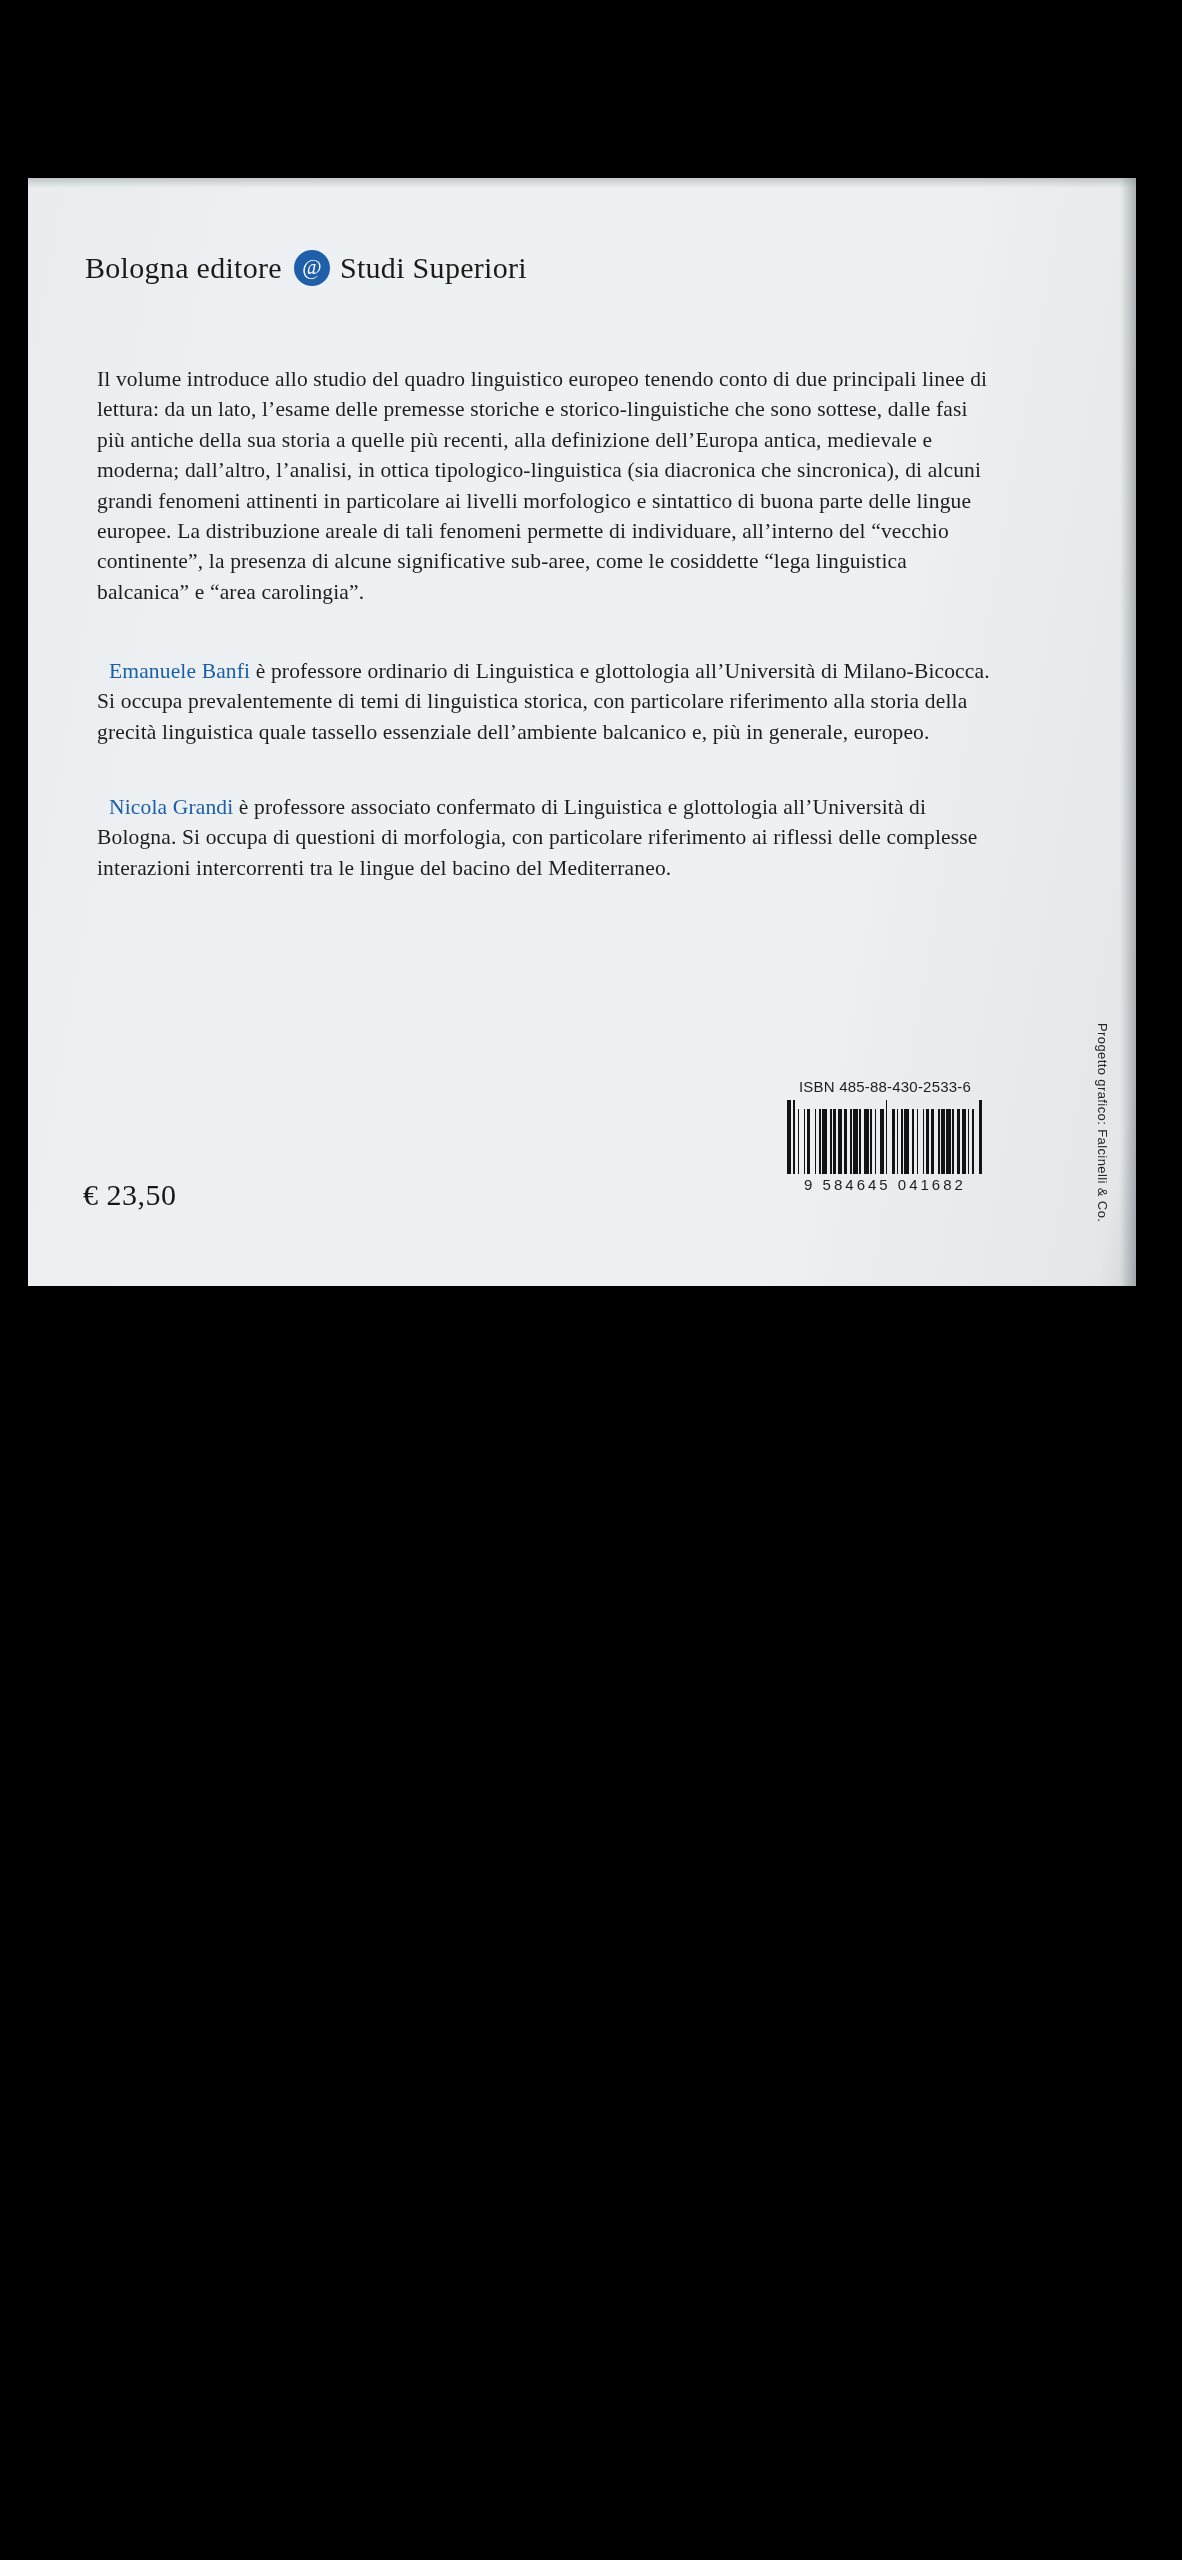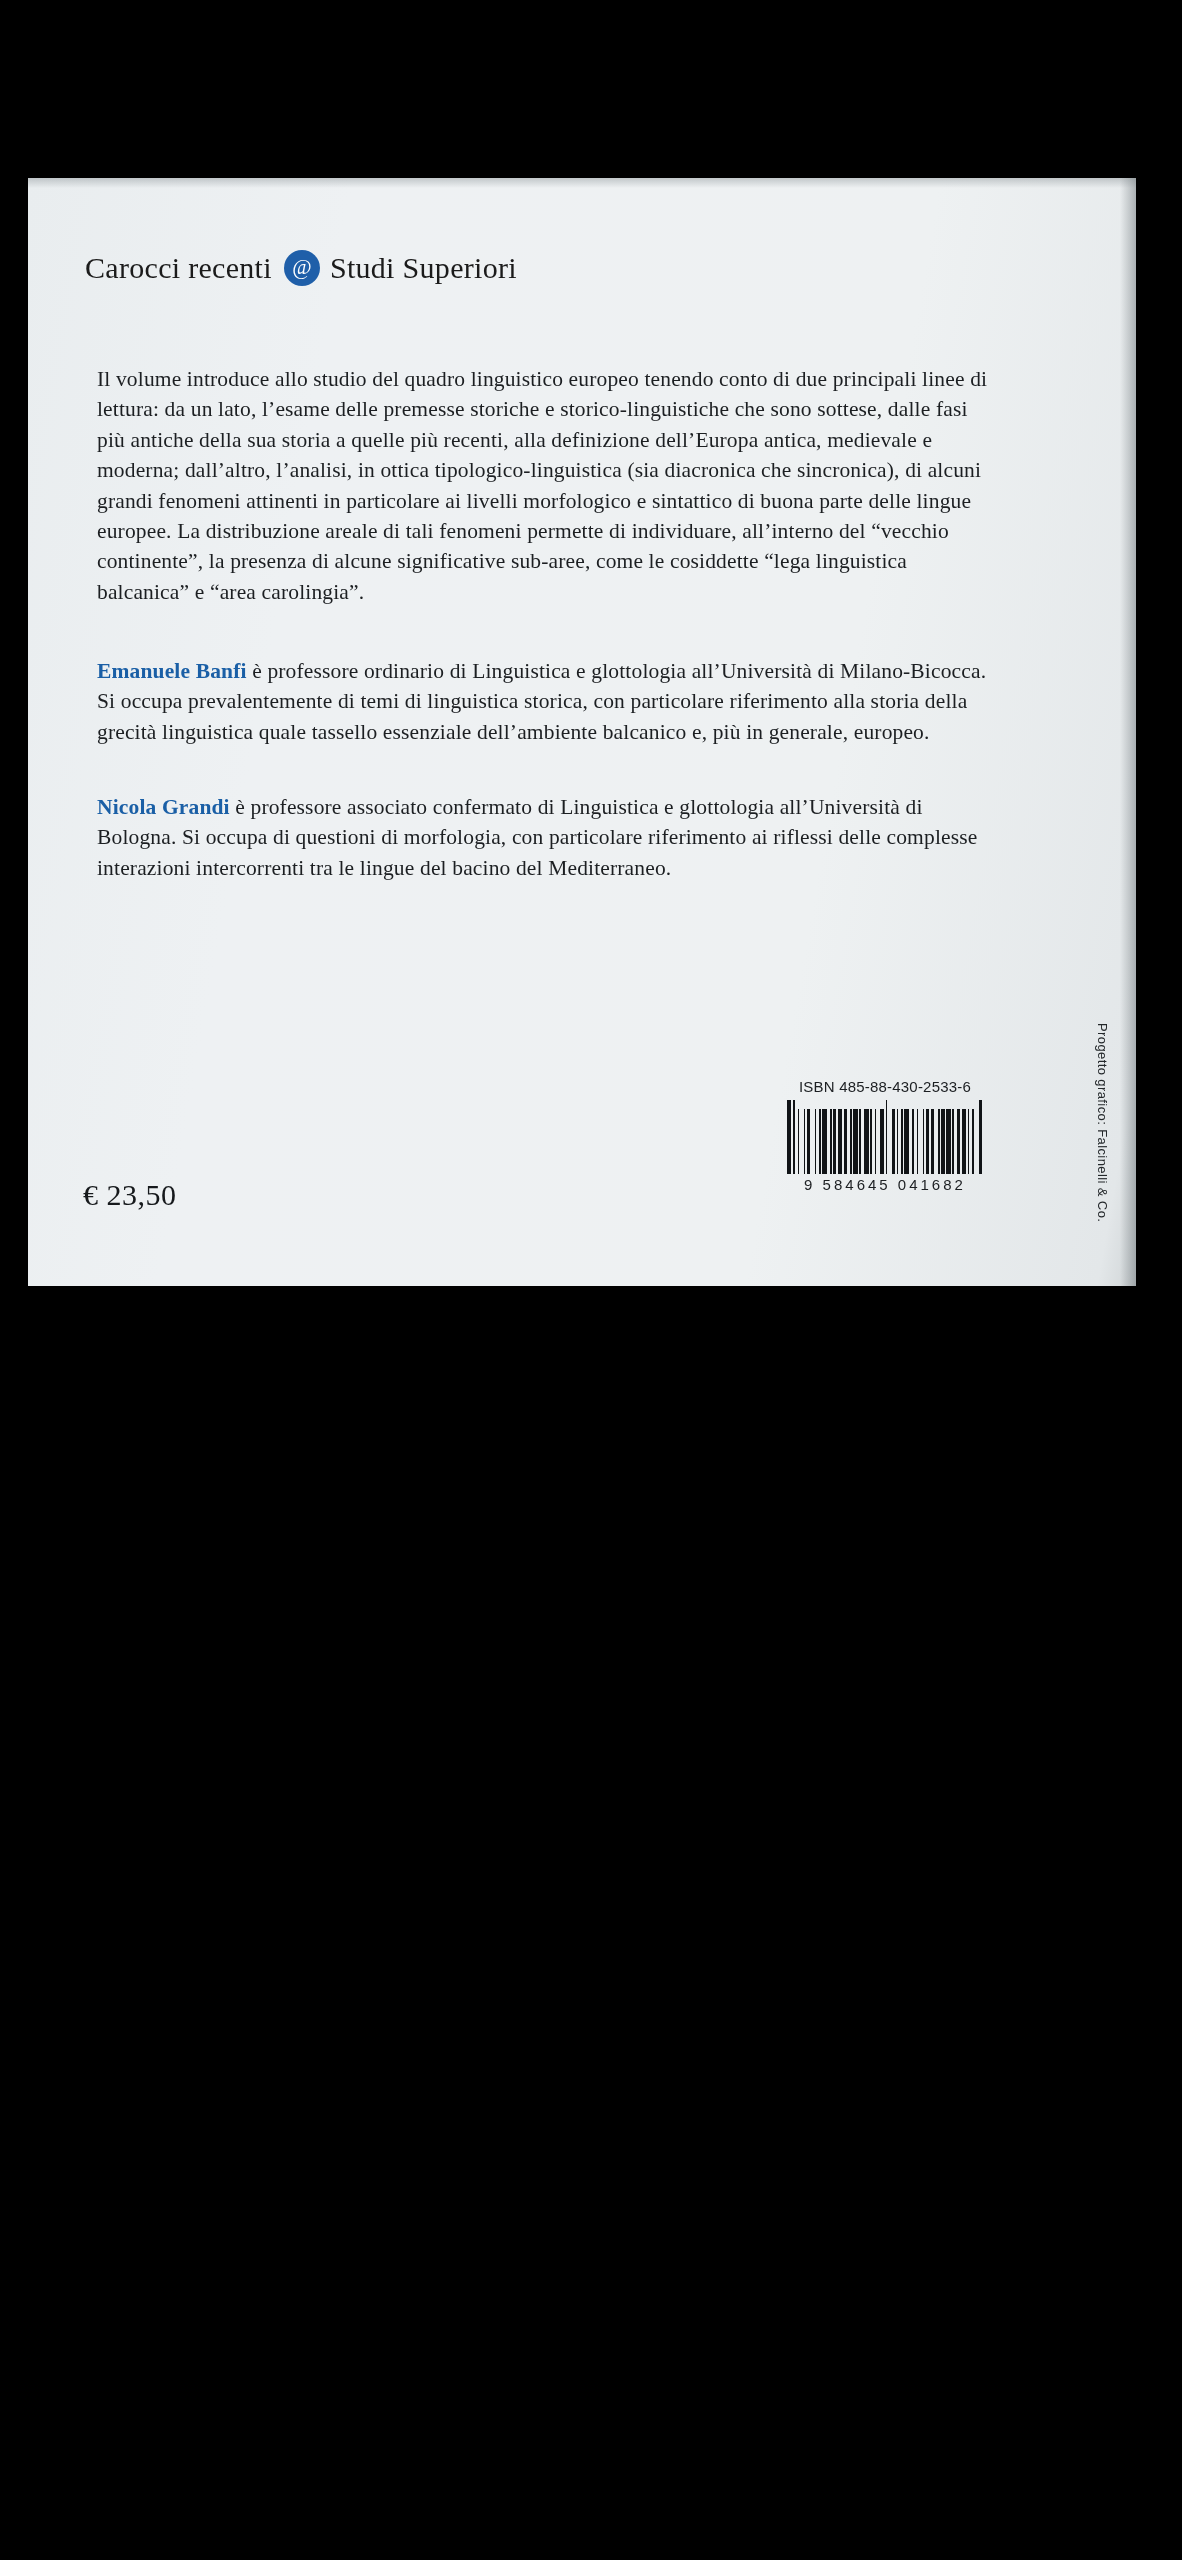--- a/index.html
+++ b/index.html
@@ -91,21 +91,22 @@
     line-height: 30.4px;
     color: #1c1f22;
     letter-spacing: 0.15px;
   }
   #blurb-main { top: 186px; }
   #author-banfi { top: 478px; }
   #author-grandi { top: 614px; }
 
   .author-name {
     color: #1a5fa6;
-    font-weight: bold;
+    font-weight: normal;
+    margin-left: 12px;
   }
 
   
   #barcode-area {
     position: absolute;
     left: 742px;
     top: 900px;
     width: 230px;
     text-align: center;
   }
@@ -160,21 +161,21 @@
 </style>
 </head>
 <body>
 
 <div id="book-cover">
   <div id="cover-inner"></div>
   <div id="cover-topedge"></div>
   <div id="cover-rightedge"></div>
 
   <div id="publisher-line">
-    <span class="pub-name">Carocci recenti</span>
+    <span class="pub-name">Bologna editore</span>
     <span class="pub-logo">@</span>
     <span class="pub-series">Studi Superiori</span>
   </div>
 
   <div class="text-block" id="blurb-main">Il volume introduce allo studio del quadro linguistico europeo tenendo conto di due principali linee di lettura: da un lato, l’esame delle premesse storiche e storico-linguistiche che sono sottese, dalle fasi più antiche della sua storia a quelle più recenti, alla definizione dell’Europa antica, medievale e moderna; dall’altro, l’analisi, in ottica tipologico-linguistica (sia diacronica che sincronica), di alcuni grandi fenomeni attinenti in particolare ai livelli morfologico e sintattico di buona parte delle lingue europee. La distribuzione areale di tali fenomeni permette di individuare, all’interno del “vecchio continente”, la presenza di alcune significative sub-aree, come le cosiddette “lega linguistica balcanica” e “area carolingia”.</div>
 
   <div class="text-block" id="author-banfi">
     <span class="author-name">Emanuele Banfi</span><span> è professore ordinario di Linguistica e glottologia all’Università di Milano-Bicocca. Si occupa prevalentemente di temi di linguistica storica, con particolare riferimento alla storia della grecità linguistica quale tassello essenziale dell’ambiente balcanico e, più in generale, europeo.</span>
   </div>
 

